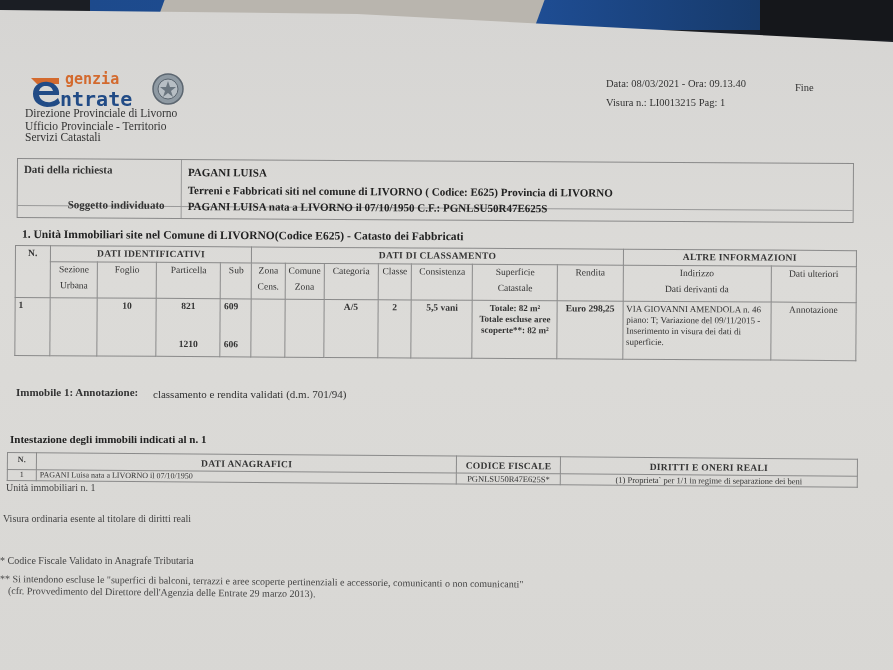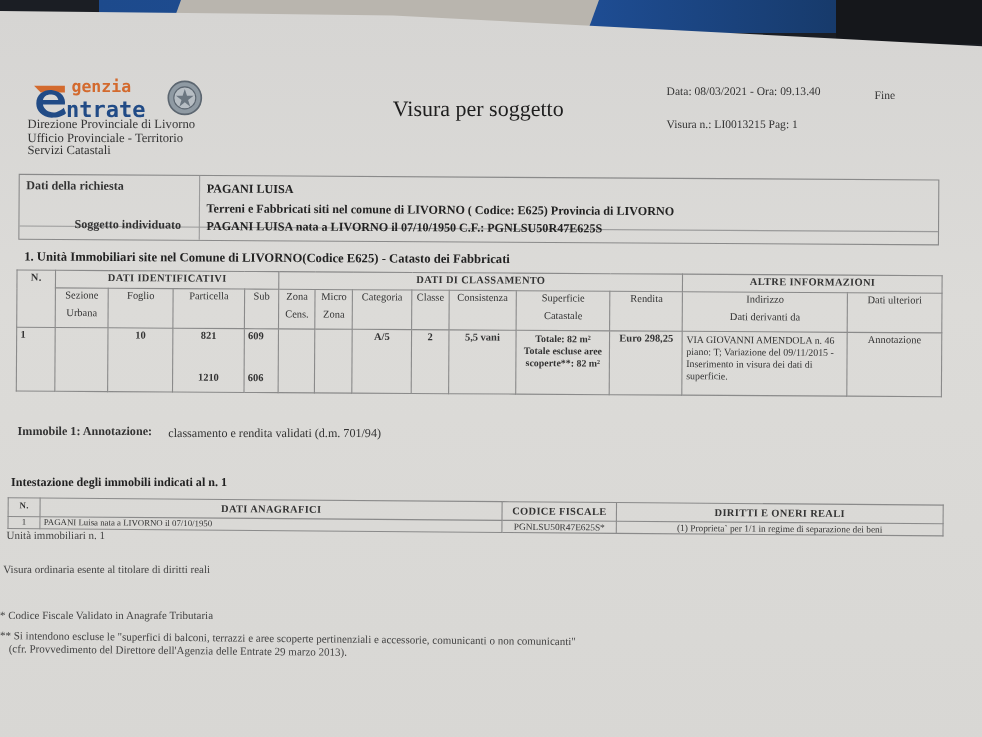--- a/index.html
+++ b/index.html
@@ -87,25 +87,24 @@
       <circle cx="17" cy="17" r="15" fill="#8f9aa3" stroke="#5c6670" stroke-width="1.5"></circle>
       <circle cx="17" cy="17" r="10" fill="#b7bec4" stroke="#5c6670" stroke-width="1"></circle>
       <polygon points="17,9 19,15 25,15 20,19 22,25 17,21 12,25 14,19 9,15 15,15" fill="#6b7680"></polygon>
     </svg>
   </div>
 
   <div class="abs office" style="left:25px; top:97px;">Direzione Provinciale di Livorno</div>
   <div class="abs office" style="left:25px; top:110px;">Ufficio Provinciale - Territorio</div>
   <div class="abs office" style="left:25px; top:121px;">Servizi Catastali</div>
 
-  <div class="abs title" style="left:357px; top:78px;">Visura per soggetto</div>
 
   <div class="abs meta" style="left:606px; top:68px;">Data: 08/03/2021 - Ora: 09.13.40</div>
   <div class="abs meta" style="left:795px; top:72px;">Fine</div>
-  <div class="abs meta" style="left:606px; top:98px;">Visura n.: LI0013215 Pag: 1</div>
+  <div class="abs meta" style="left:606px; top:87px;">Visura n.: LI0013215 Pag: 1</div>
 
   <div class="req-box">
     <div class="divider"></div>
     <div class="hline"></div>
     <div class="abs req-label" style="left:6px; top:4px;">Dati della richiesta</div>
     <div class="abs req-label" style="left:6px; top:39px;padding-left:44px;">Soggetto individuato</div>
     <div class="abs req-val" style="left:170px; top:6px;">PAGANI LUISA</div>
     <div class="abs req-val" style="left:170px; top:24px;">Terreni e Fabbricati siti nel comune di LIVORNO ( Codice: E625) Provincia di LIVORNO</div>
     <div class="abs req-val" style="left:170px; top:40px;">PAGANI LUISA nata a LIVORNO il 07/10/1950 C.F.: PGNLSU50R47E625S</div>
   </div>
@@ -126,21 +125,21 @@
             <div style="margin-top:6px;">Urbana</div>
           </td>
       <td style="width:55px;">Foglio</td>
       <td style="width:60px;">Particella</td>
       <td style="width:25px;">Sub</td>
       <td style="width:27px;">
             <div>Zona</div>
             <div style="margin-top:6px;">Cens.</div>
           </td>
       <td style="width:27px;">
-            <div>Micro</div>
+            <div>Comune</div>
             <div style="margin-top:6px;">Zona</div>
           </td>
       <td style="width:48px;">Categoria</td>
       <td style="width:27px;">Classe</td>
       <td style="width:55px;">Consistenza</td>
       <td style="width:82px;">
             <div>Superficie</div>
             <div style="margin-top:6px;">Catastale</div>
           </td>
       <td style="width:62px;">Rendita</td>

